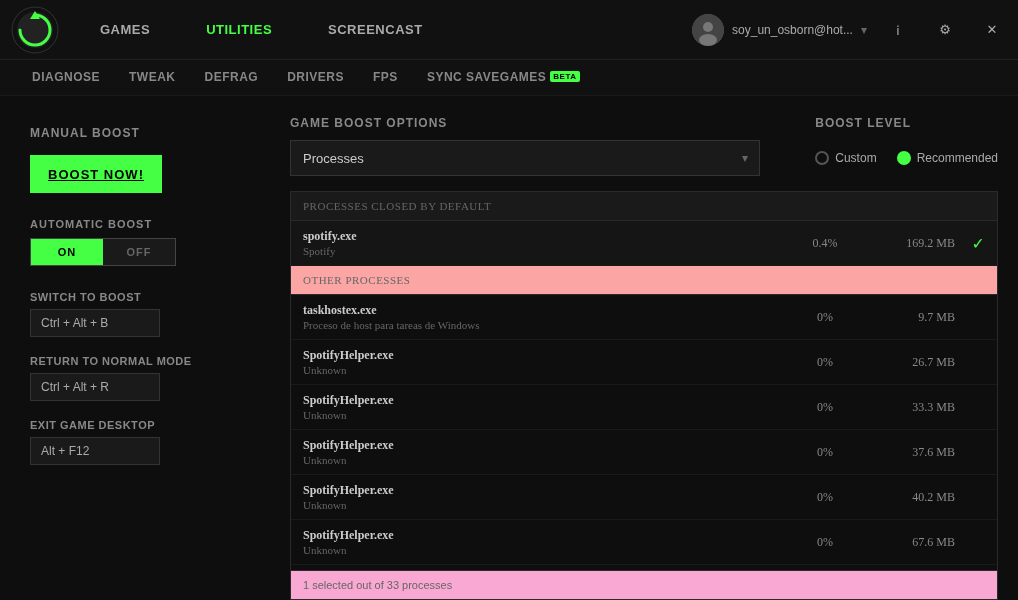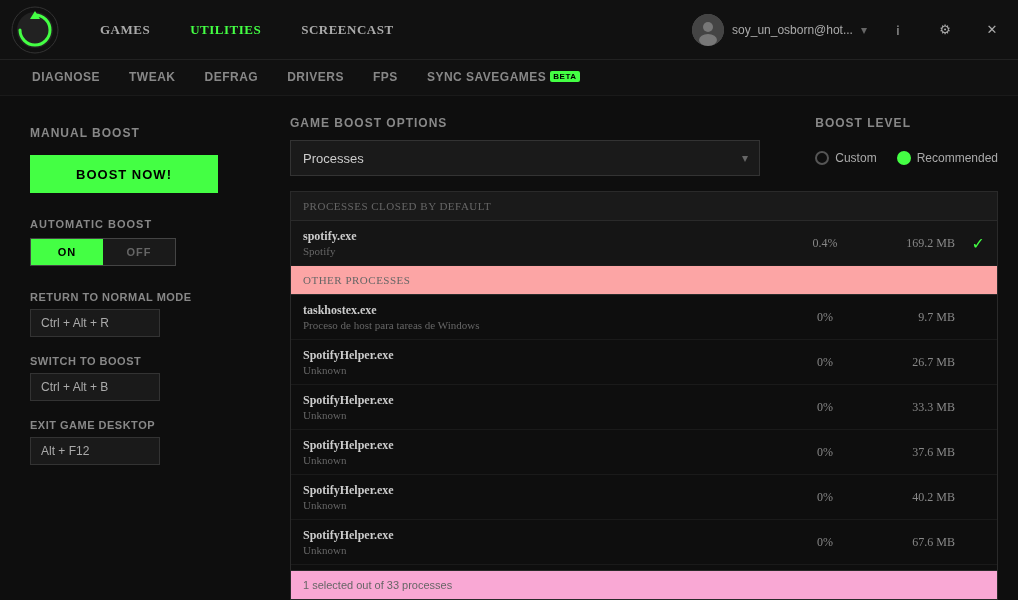--- a/index.html
+++ b/index.html
@@ -23,22 +23,21 @@
       border-bottom: 1px solid #222;
     }
     .logo {
       width: 50px;
       height: 50px;
       margin-right: 20px;
       flex-shrink: 0;
     }
     .main-nav {
       display: flex;
-      gap: 0;
-      font-family: Liberation Serif, serif;
+      gap: 16px;
     }
     .main-nav-item {
       color: #aaa;
       font-size: 13px;
       font-weight: 600;
       padding: 0 20px;
       height: 60px;
       display: flex;
       align-items: center;
       cursor: pointer;
@@ -140,34 +139,35 @@
     }
     .section-title {
       color: #888;
       font-size: 12px;
       font-weight: 600;
       letter-spacing: 1px;
       text-transform: uppercase;
       margin-bottom: 15px;
     }
     .boost-now-btn {
-      width: 188px;
+      width: 132px;
       height: 38px;
       background: #44ff44;
       color: #000;
       font-size: 13px;
       font-weight: 700;
       border: none;
       cursor: pointer;
       letter-spacing: 1px;
       text-transform: uppercase;
       display: flex;
       align-items: center;
       justify-content: center;
       margin-bottom: 25px;
+      text-decoration: underline;
     }
 
     .auto-boost-label {
       color: #888;
       font-size: 11px;
       font-weight: 600;
       letter-spacing: 1px;
       text-transform: uppercase;
       margin-bottom: 8px;
     }
@@ -456,27 +456,27 @@
     <div class="section-title">Manual Boost</div>
     <button class="boost-now-btn">BOOST NOW!</button>
 
     <div class="auto-boost-label">Automatic boost</div>
     <div class="toggle-group">
       <div class="toggle-btn on-active">ON</div>
       <div class="toggle-btn off-inactive">OFF</div>
     </div>
 
     <div class="shortcut-section">
+      <div class="shortcut-label">Switch to Boost</div>
+      <div class="shortcut-box">Ctrl + Alt + B</div>
+    </div>
+
+    <div class="shortcut-section">
       <div class="shortcut-label">Return to Normal Mode</div>
       <div class="shortcut-box">Ctrl + Alt + R</div>
-    </div>
-
-    <div class="shortcut-section">
-      <div class="shortcut-label">Switch to Boost</div>
-      <div class="shortcut-box">Ctrl + Alt + B</div>
     </div>
 
     <div class="shortcut-section">
       <div class="shortcut-label">Exit Game Desktop</div>
       <div class="shortcut-box">Alt + F12</div>
     </div>
   </div>
 
   <div class="right-panel">
     <div class="panel-header">

